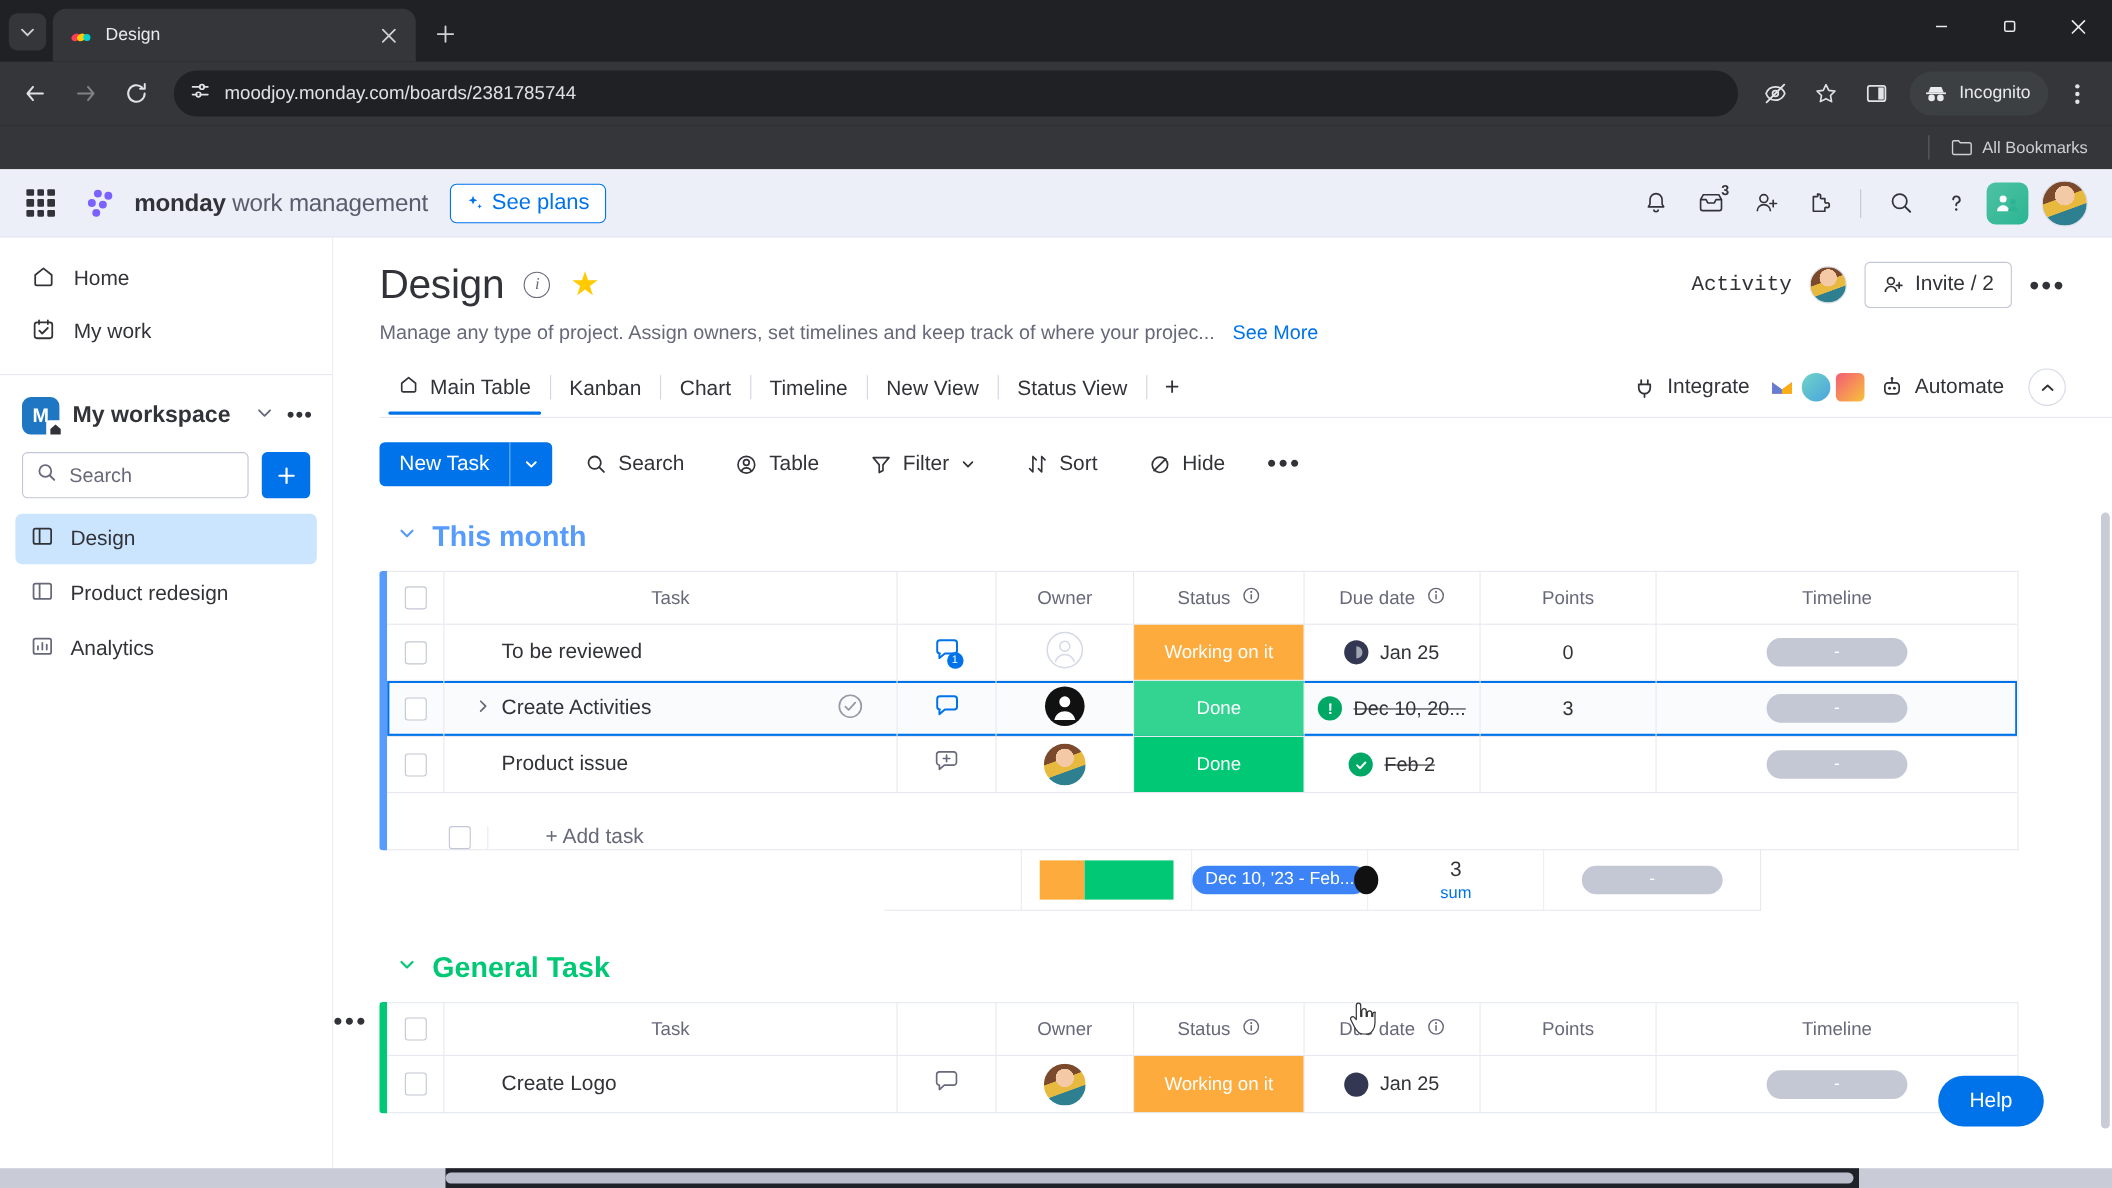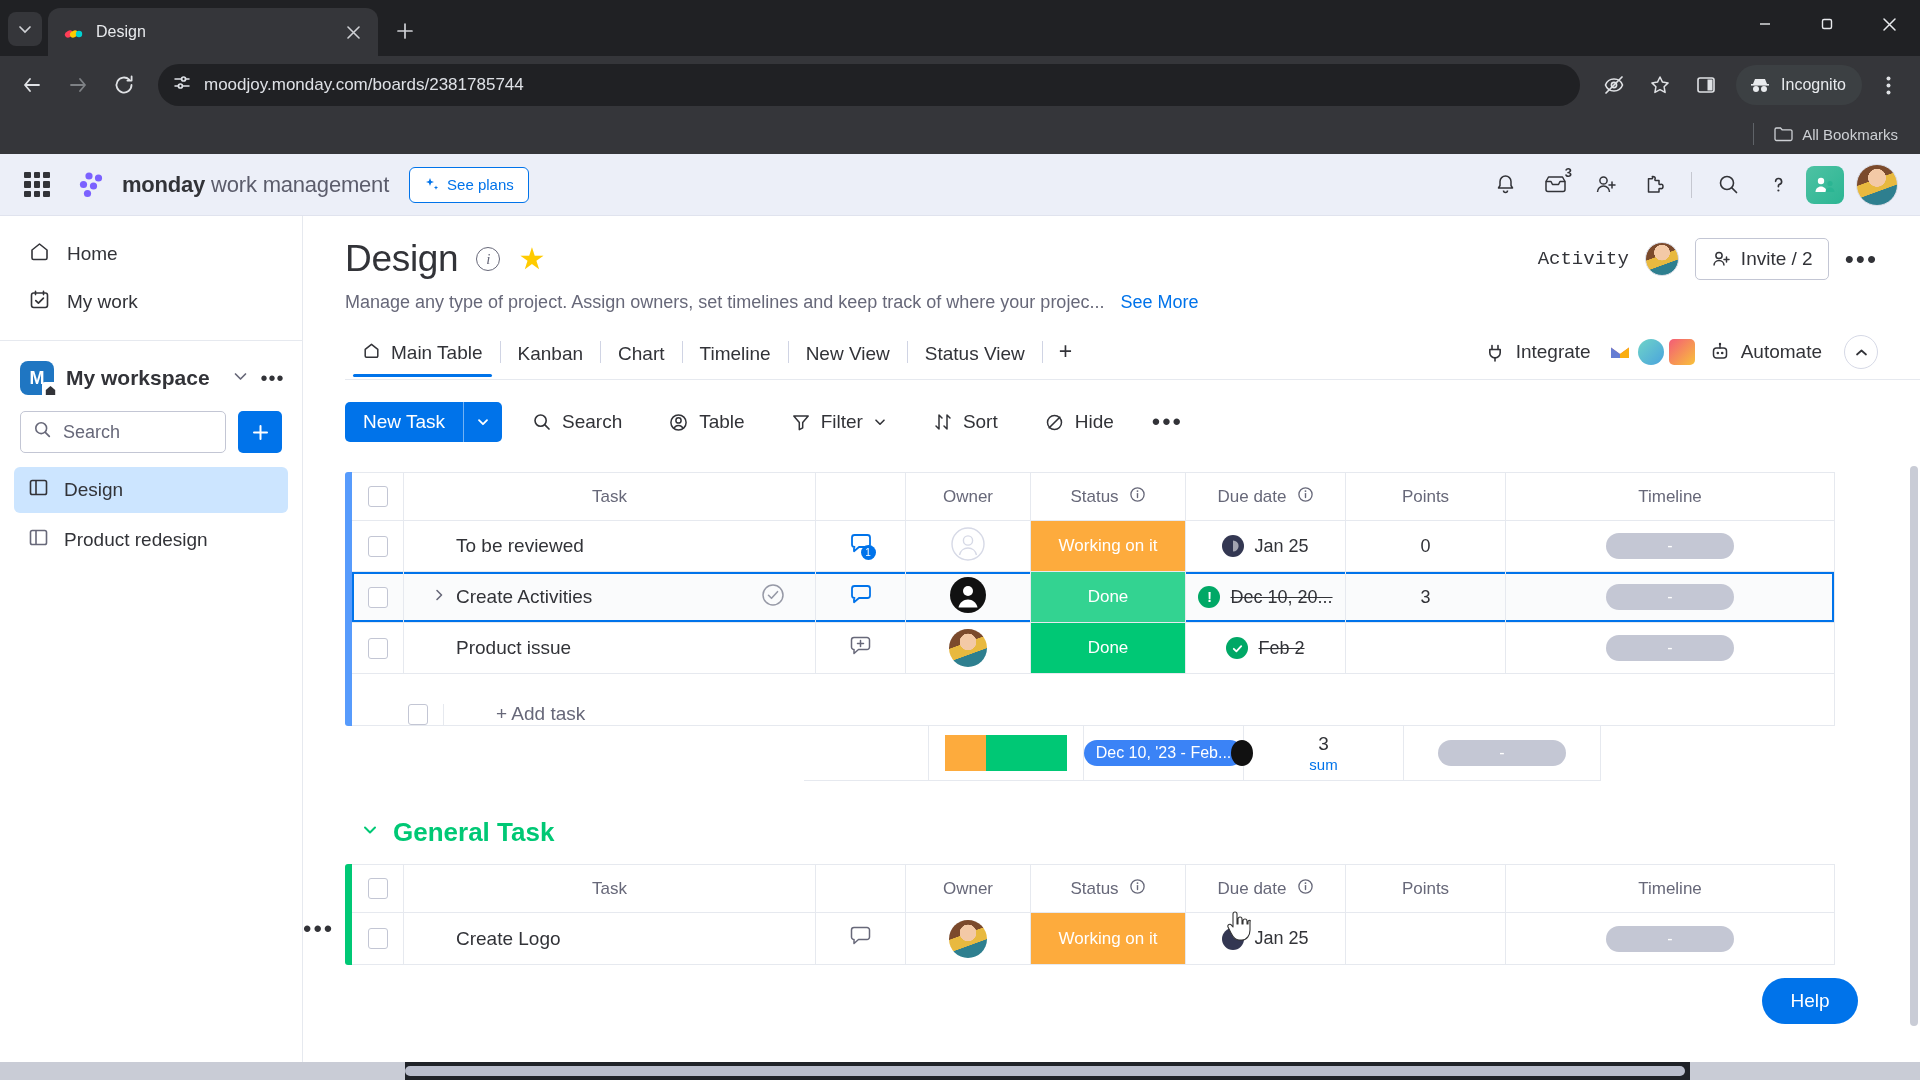--- a/index.html
+++ b/index.html
@@ -90,21 +90,21 @@
   }
   .waffle { width: 26px; height: 26px; display: grid;
     grid-template-columns: repeat(3,1fr); grid-template-rows: repeat(3,1fr); gap: 3px; }
   .waffle i { background: #323338; border-radius: 1px; display: block; }
   .brand { display: flex; align-items: center; gap: 12px; margin-left: 26px; }
   .brand-logo { width: 34px; height: 28px; position: relative; }
   .brand-text { font-size: 22px; color: #5b5c6b; letter-spacing: -.2px; white-space: nowrap;}
   .brand-text b { color: #323338; font-weight: 700; }
   .see-plans {
     margin-left: 20px; height: 36px; border: 1px solid #0073ea; border-radius: 6px;
-    color: #0073ea; font-size: 15px; display: flex; align-items: center;
+    color: #0073ea; font-size: 20px; display: flex; align-items: center;
     gap: 7px; padding: 0 14px; background: #fff; white-space: nowrap;
   }
   .top-right { margin-left: auto; display: flex; align-items: center; gap: 6px; }
   .topicon {
     width: 44px; height: 44px; border-radius: 8px; display: flex;
     align-items: center; justify-content: center; position: relative; color: #323338;
   }
   .badge {
     position: absolute; top: 3px; right: 5px; background: #eceff8; color: #323338;
     font-size: 13px; font-weight: 600; line-height: 1;
@@ -601,20 +601,29 @@
         <span>Design</span>
       </div>
       <div class="board-item">
         <span>
           <svg width="21" height="21" viewBox="0 0 21 21">
               <rect x="2.5" y="3.5" width="16" height="14" rx="1.8" stroke="#676879" stroke-width="1.6" fill="none"></rect>
               <path d="M8 3.5v14" stroke="#676879" stroke-width="1.6"></path>
             </svg>
         </span>
         <span>Product redesign</span>
+      </div>
+      <div class="board-item">
+        <span>
+          <svg width="21" height="21" viewBox="0 0 21 21">
+              <rect x="2.5" y="3.5" width="16" height="14" rx="1.8" stroke="#676879" stroke-width="1.6" fill="none"></rect>
+              <path d="M6.5 13.5v-3M10.5 13.5v-6M14.5 13.5v-4.5" stroke="#676879" stroke-width="1.6" stroke-linecap="round"></path>
+            </svg>
+        </span>
+        <span>Analytics</span>
       </div>
     </div>
 
     <div class="main">
       <div class="main-inner">
 
         <div class="board-head">
           <div class="board-title-row">
             <span class="board-title">Design</span>
             <span class="info-circle">i</span>
@@ -757,20 +766,28 @@
             <svg width="21" height="21" viewBox="0 0 21 21">
                 <circle cx="10.5" cy="10.5" r="7" stroke="#323338" stroke-width="1.5" fill="none"></circle>
                 <path d="M5.2 15.8L15.8 5.2" stroke="#323338" stroke-width="1.6" stroke-linecap="round"></path>
               </svg>
             <span>Hide</span>
           </div>
           <div class="tb-dots">•••</div>
         </div>
 
         <div class="group">
+          <div class="group-title-row">
+            <span class="grp-chev">
+              <svg width="18" height="18" viewBox="0 0 18 18">
+                  <path d="M4 6.5l5 5 5-5" stroke="#579bfc" stroke-width="2" fill="none" stroke-linecap="round" stroke-linejoin="round"></path>
+                </svg>
+            </span>
+            <span class="group-title blue">This month</span>
+          </div>
 
           <div class="tbl">
             <div class="grp-bar"></div>
             <div class="tbl-body">
 
               <div class="trow header">
                 <div class="cell c-check">
                     <span class="chk"></span>
                   </div>
                 <div class="cell c-task" style="justify-content:center;padding-left:0">

